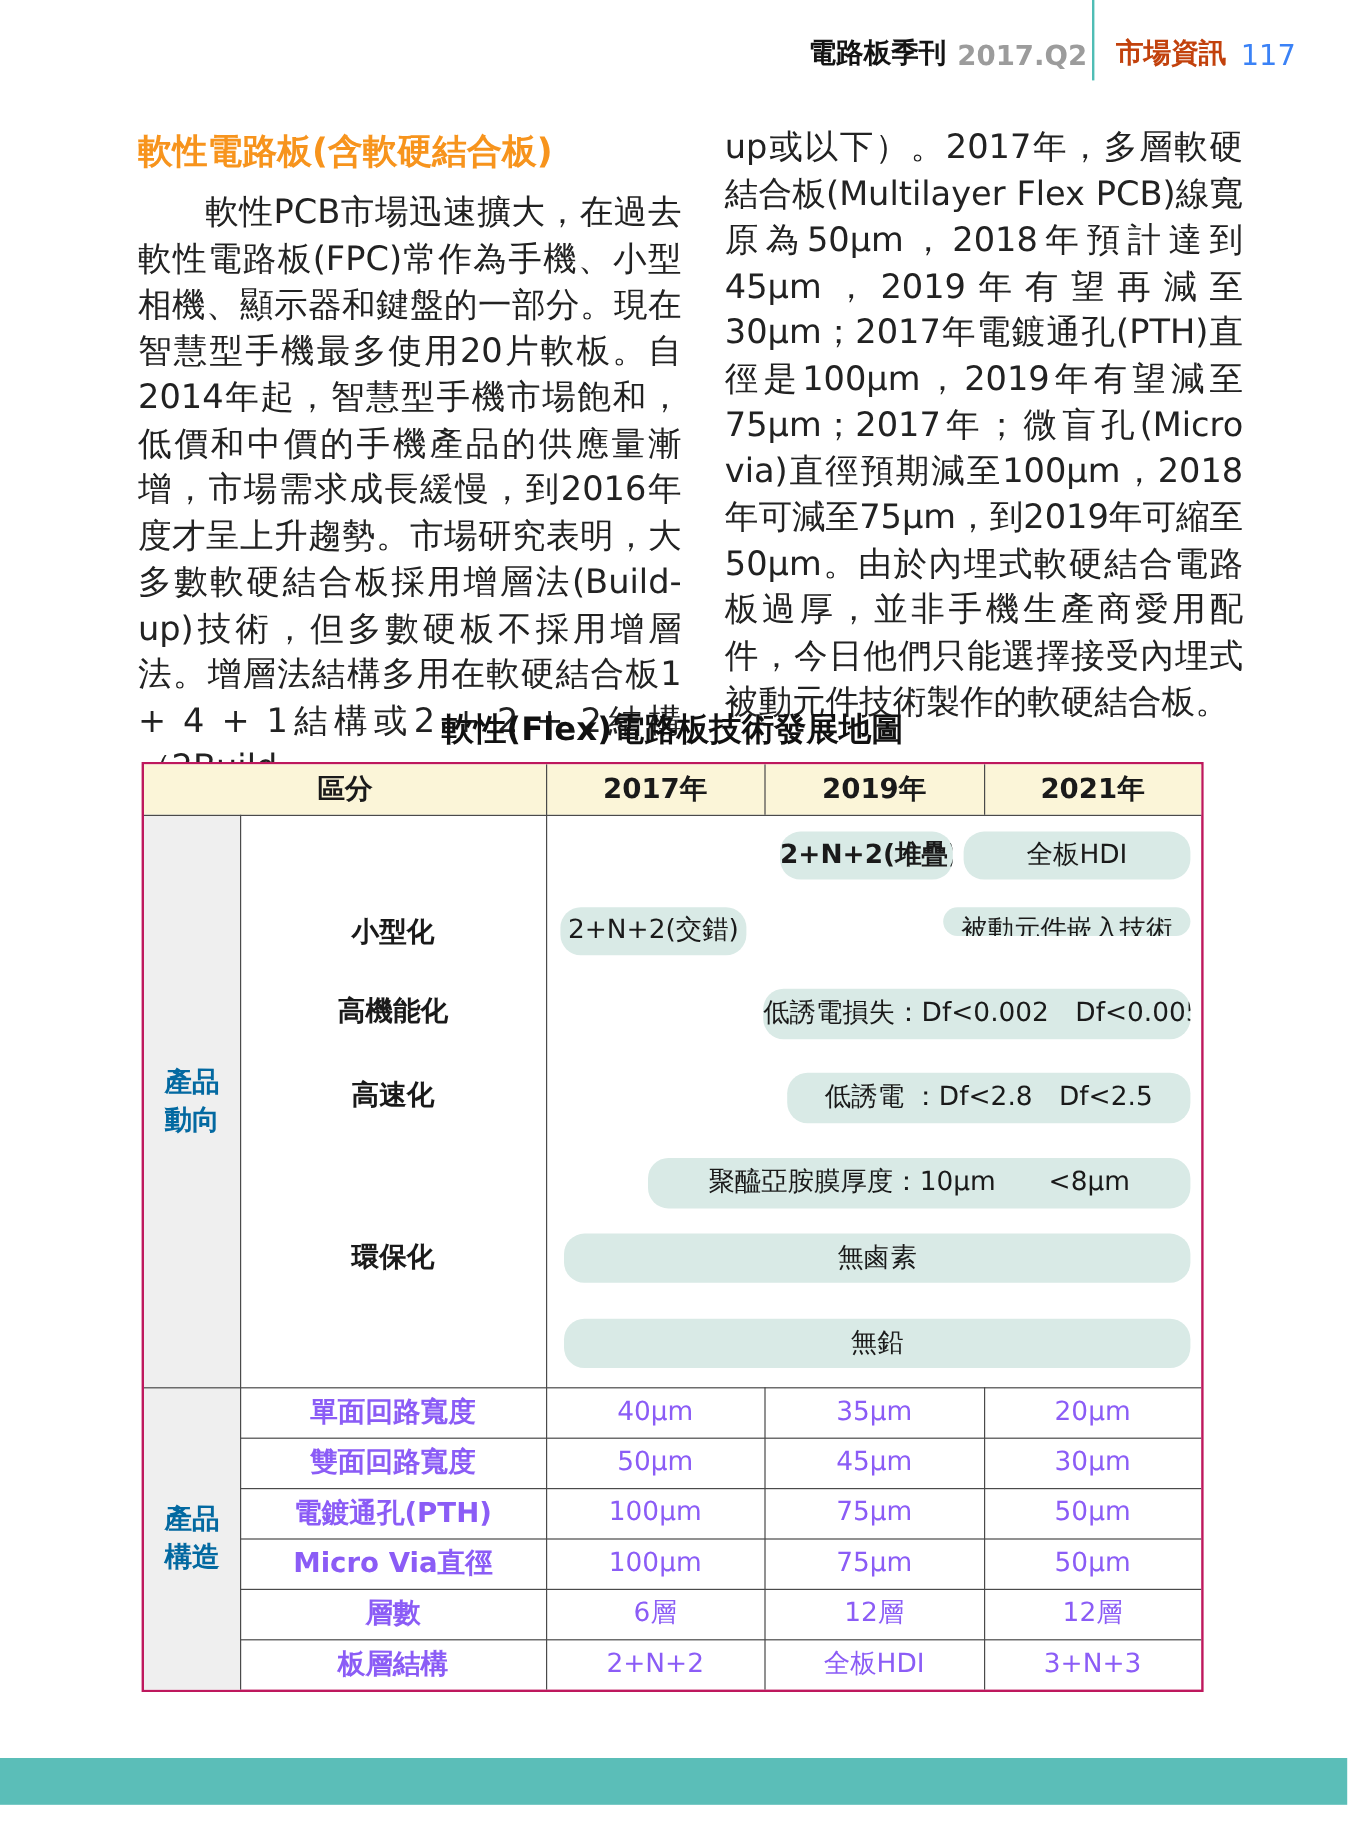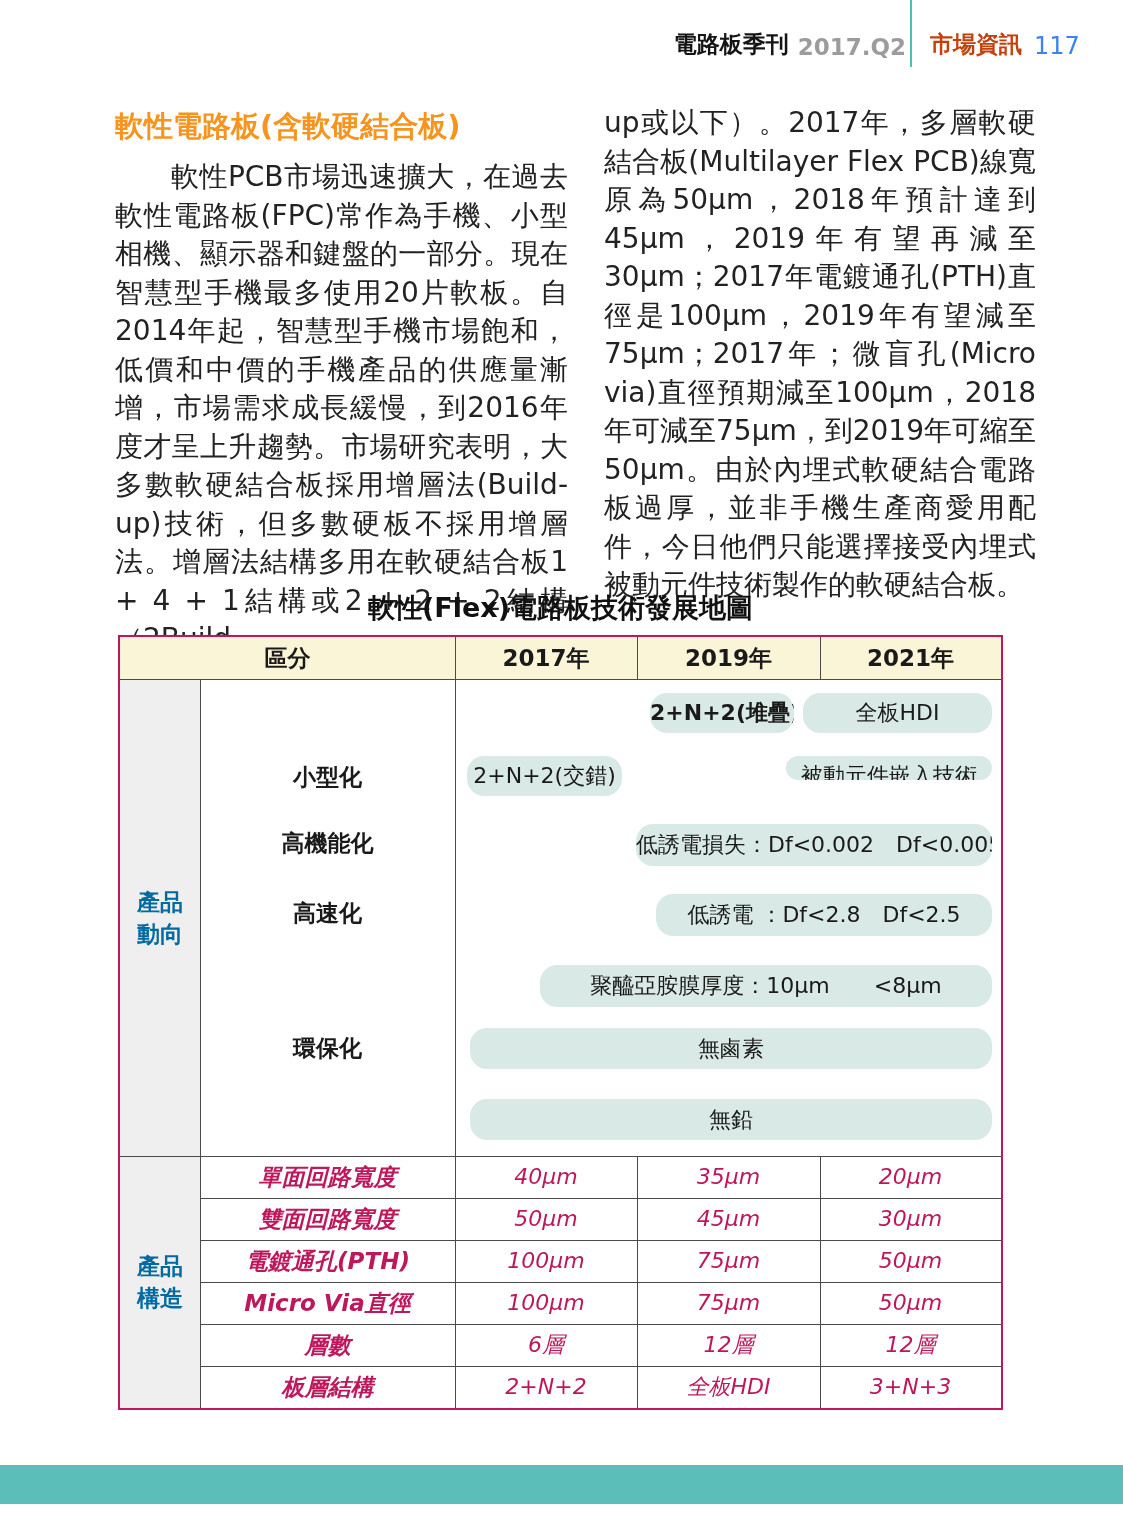--- a/index.html
+++ b/index.html
@@ -71,21 +71,21 @@
   .p3{left:347px;top:119px;width:155px;height:40px;line-height:40px;}
   .p4{left:666px;top:119px;width:206px;height:24px;line-height:40px;}
   .p5{left:516px;top:187px;width:356px;height:42px;line-height:42px;}
   .p6{left:536px;top:257px;width:336px;height:42px;line-height:42px;}
   .p7{left:420px;top:328px;width:452px;height:42px;line-height:42px;}
   .p8{left:350px;top:391px;width:522px;height:41px;line-height:41px;}
   .p9{left:350px;top:462px;width:522px;height:41px;line-height:41px;}
   .srow{position:absolute;left:80px;width:801px;height:42px;display:flex;}
   .sr-0{top:519px;}.sr-1{top:561px;}.sr-2{top:603px;}
   .sr-3{top:645px;}.sr-4{top:687px;}.sr-5{top:729px;}
-  .scell{height:42px;line-height:42px;text-align:center;font-size:22px;color:#be185d;font-style:italic;}
+  .scell{height:42px;line-height:42px;text-align:center;font-size:22px;color:#8b5cf6;}
   .sc-label{width:255px;font-weight:600;font-size:23px;}
   .sc-1{width:182px;}
   .sc-2{width:183px;}
   .sc-3{width:181px;}
   
   .bottomband{position:absolute;left:0;top:1465px;width:1123px;height:39px;background:#5bbeb8;}
 </style>
 </head>
 <body>
 

